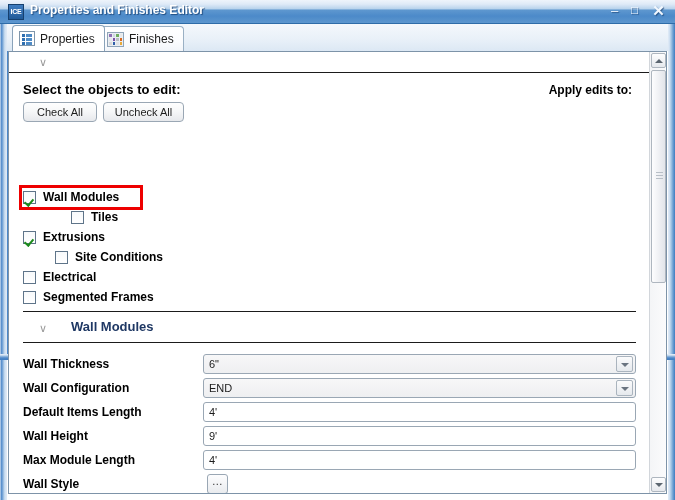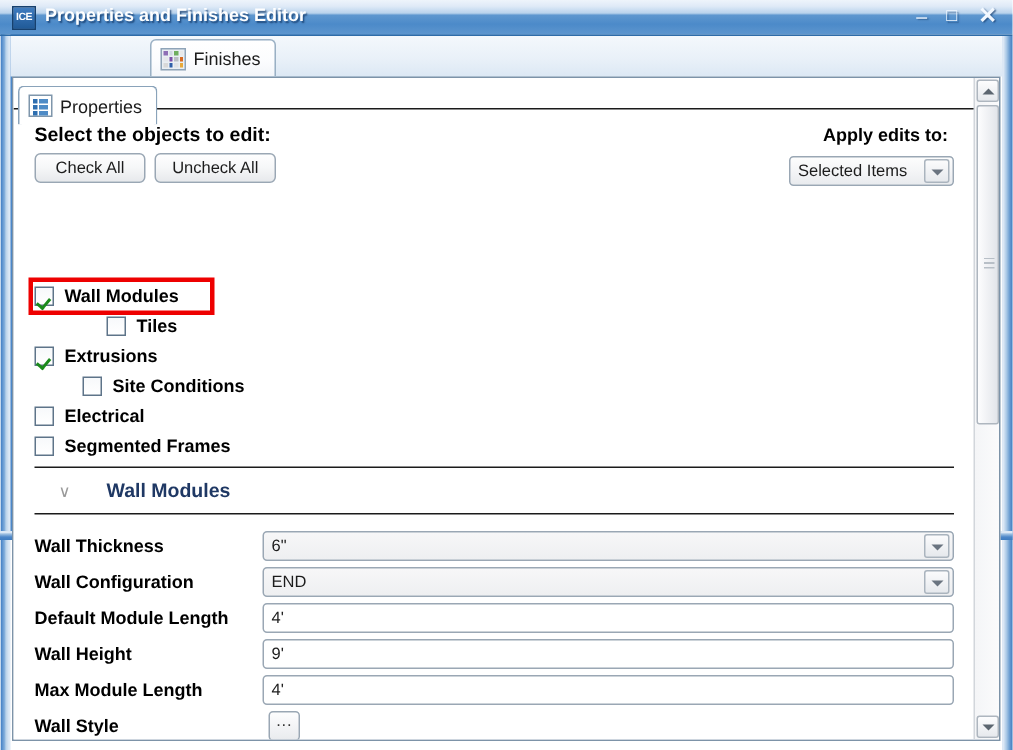--- a/index.html
+++ b/index.html
@@ -77,21 +77,21 @@
     padding: 0 9px 0 6px;
     gap: 5px;
   }
   .tab.active {
     top: 1px; height: 26px;
     background: #ffffff;
     border-color: #8aa3ba;
     z-index: 3;
   }
   .tab-label { font-size: 12px; color: #1c1c1c; white-space: nowrap; }
-  #tab-properties { left: 5px; margin-top: 32px; }
+  #tab-properties { left: 5px; }
   #tab-finishes { left: 93px; }
 
   
   .icon-list {
     width: 16px; height: 15px; position: relative;
     background: #ffffff; border: 1px solid #7f96ab;
   }
   .icon-list i {
     position: absolute; display: block; background: #2f6fb0;
   }
@@ -210,21 +210,21 @@
     font-size: 13px; font-weight: bold; color: #1f3864; white-space: nowrap;
   }
   #section-bottom-sep {
     position: absolute; left: 14px; top: 290px; width: 613px; height: 0;
     border-top: 1px solid #1b1b1b;
   }
 
   
   .prow {
     position: absolute; left: 14px; width: 613px; height: 24px;
-    display: flex; align-items: center;
+    display: flex; align-items: center; gap: 28px;
   }
   .plabel {
     width: 152px; flex: 0 0 152px;
     font-size: 12px; font-weight: bold; color: #000000;
     white-space: nowrap;
   }
   .pfield {
     flex: 1; height: 20px;
     border: 1px solid #9aa7b4; border-radius: 3px;
     display: flex; align-items: center;
@@ -332,24 +332,20 @@
   <div id="panel">
     <div id="content">
 
       <div id="top-collapse">
         <span class="chev" id="top-chev">∨</span>
       </div>
 
       <div id="select-header">Select the objects to edit:</div>
 
       <div id="apply-label">Apply edits to:</div>
-      <div id="apply-combo">
-        <span class="cb-text">Selected Items</span>
-        <span class="cb-arrow"></span>
-      </div>
 
       <div class="btn" id="btn-check-all">Check All</div>
       <div class="btn" id="btn-uncheck-all">Uncheck All</div>
 
       <div id="cb-container">
           <div class="cbrow" style="top: 136px;">
             <span class="cbbox checked"></span>
             <span class="cblabel">Wall Modules</span>
           </div>
           <div class="cbrow" style="top: 156px; padding-left: 48px;">
@@ -390,21 +386,21 @@
             </div>
           </div>
           <div class="prow" style="top: 324px; justify-content: center;">
             <div class="plabel">Wall Configuration</div>
             <div class="pfield combo shaded">
               <span class="val">END</span>
               <span class="cb-arrow"></span>
             </div>
           </div>
           <div class="prow" style="top: 348px;">
-            <div class="plabel">Default Module Length</div>
+            <div class="plabel">Default Items Length</div>
             <div class="pfield text">
               <span class="val">4'</span>
             </div>
           </div>
           <div class="prow" style="top: 372px;">
             <div class="plabel">Wall Height</div>
             <div class="pfield text">
               <span class="val">9'</span>
             </div>
           </div>

